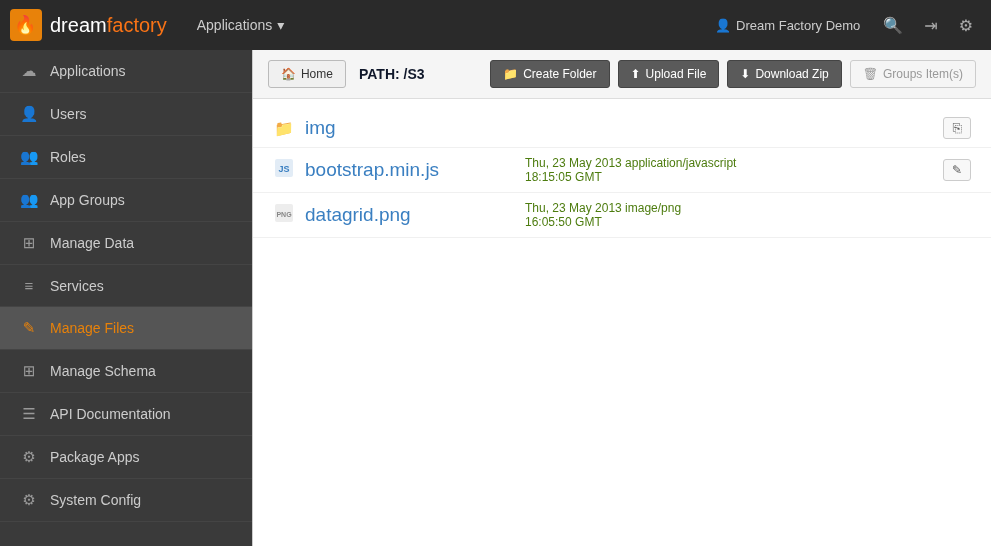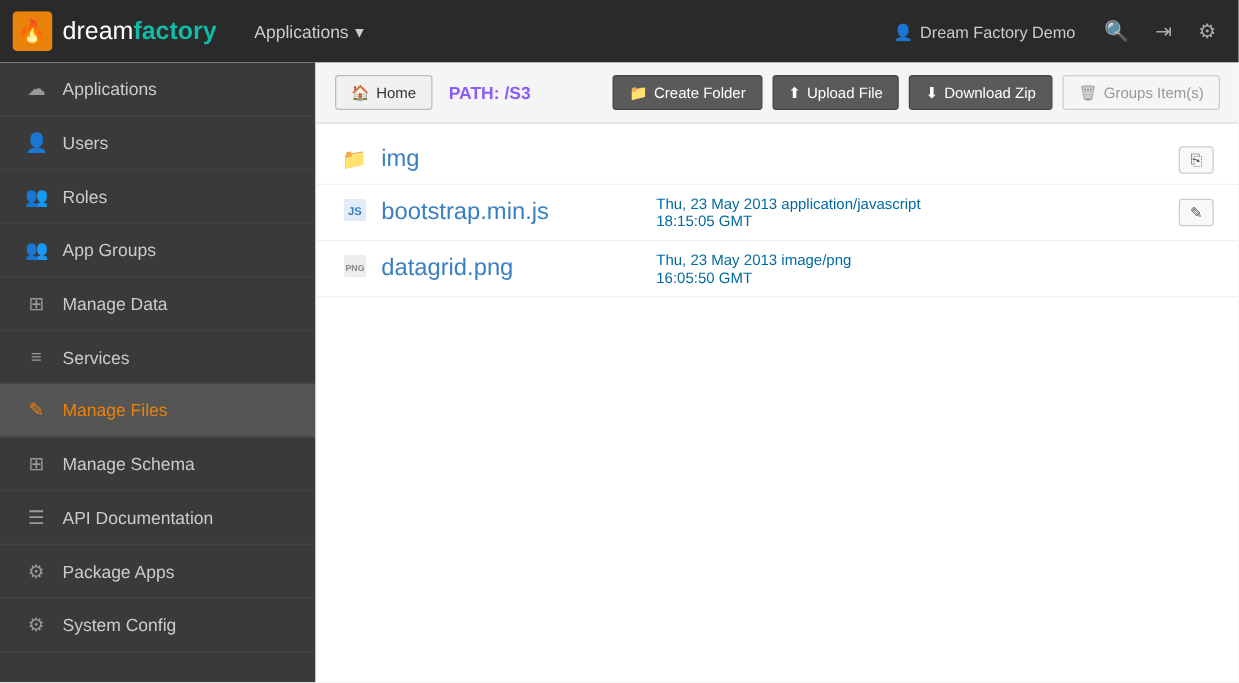--- a/index.html
+++ b/index.html
@@ -22,21 +22,21 @@
     .logo-icon {
       width: 32px;
       height: 32px;
       margin-right: 8px;
     }
     .logo-text {
       font-size: 20px;
       color: white;
     }
     .logo-text span.dream { color: white; font-weight: normal; }
-    .logo-text span.factory { color: #14b8a6; font-weight: bold; }
+    .logo-text span.factory { color: #f97316; font-weight: normal; }
     .nav-dropdown {
       color: #ccc;
       background: transparent;
       border: none;
       font-size: 14px;
       cursor: pointer;
       display: flex;
       align-items: center;
       gap: 5px;
       padding: 5px 10px;
@@ -135,21 +135,21 @@
       background: #f8f8f8;
       color: #333;
     }
     .btn-home {
       background: #f0f0f0;
       border-color: #bbb;
     }
     .path-label {
       font-size: 14px;
       font-weight: bold;
-      color: #8b5cf6;
+      color: #0f172a;
       margin-left: 5px;
     }
     .toolbar-right {
       margin-left: auto;
       display: flex;
       gap: 8px;
     }
     .btn-create { background: #5a5a5a; color: white; border-color: #444; }
     .btn-upload { background: #5a5a5a; color: white; border-color: #444; }
     .btn-download { background: #5a5a5a; color: white; border-color: #444; }
@@ -173,21 +173,21 @@
       margin-right: 10px;
       text-align: center;
       font-size: 16px;
     }
     .file-name {
       color: #3a7fc1;
       font-size: 19px;
       min-width: 200px;
     }
     .file-meta {
-      color: #0369a1;
+      color: #4d7c0f;
       font-size: 12px;
       margin-left: 20px;
       flex: 1;
     }
     .file-actions {
       margin-left: auto;
       display: flex;
       gap: 5px;
     }
     .file-action-btn {

